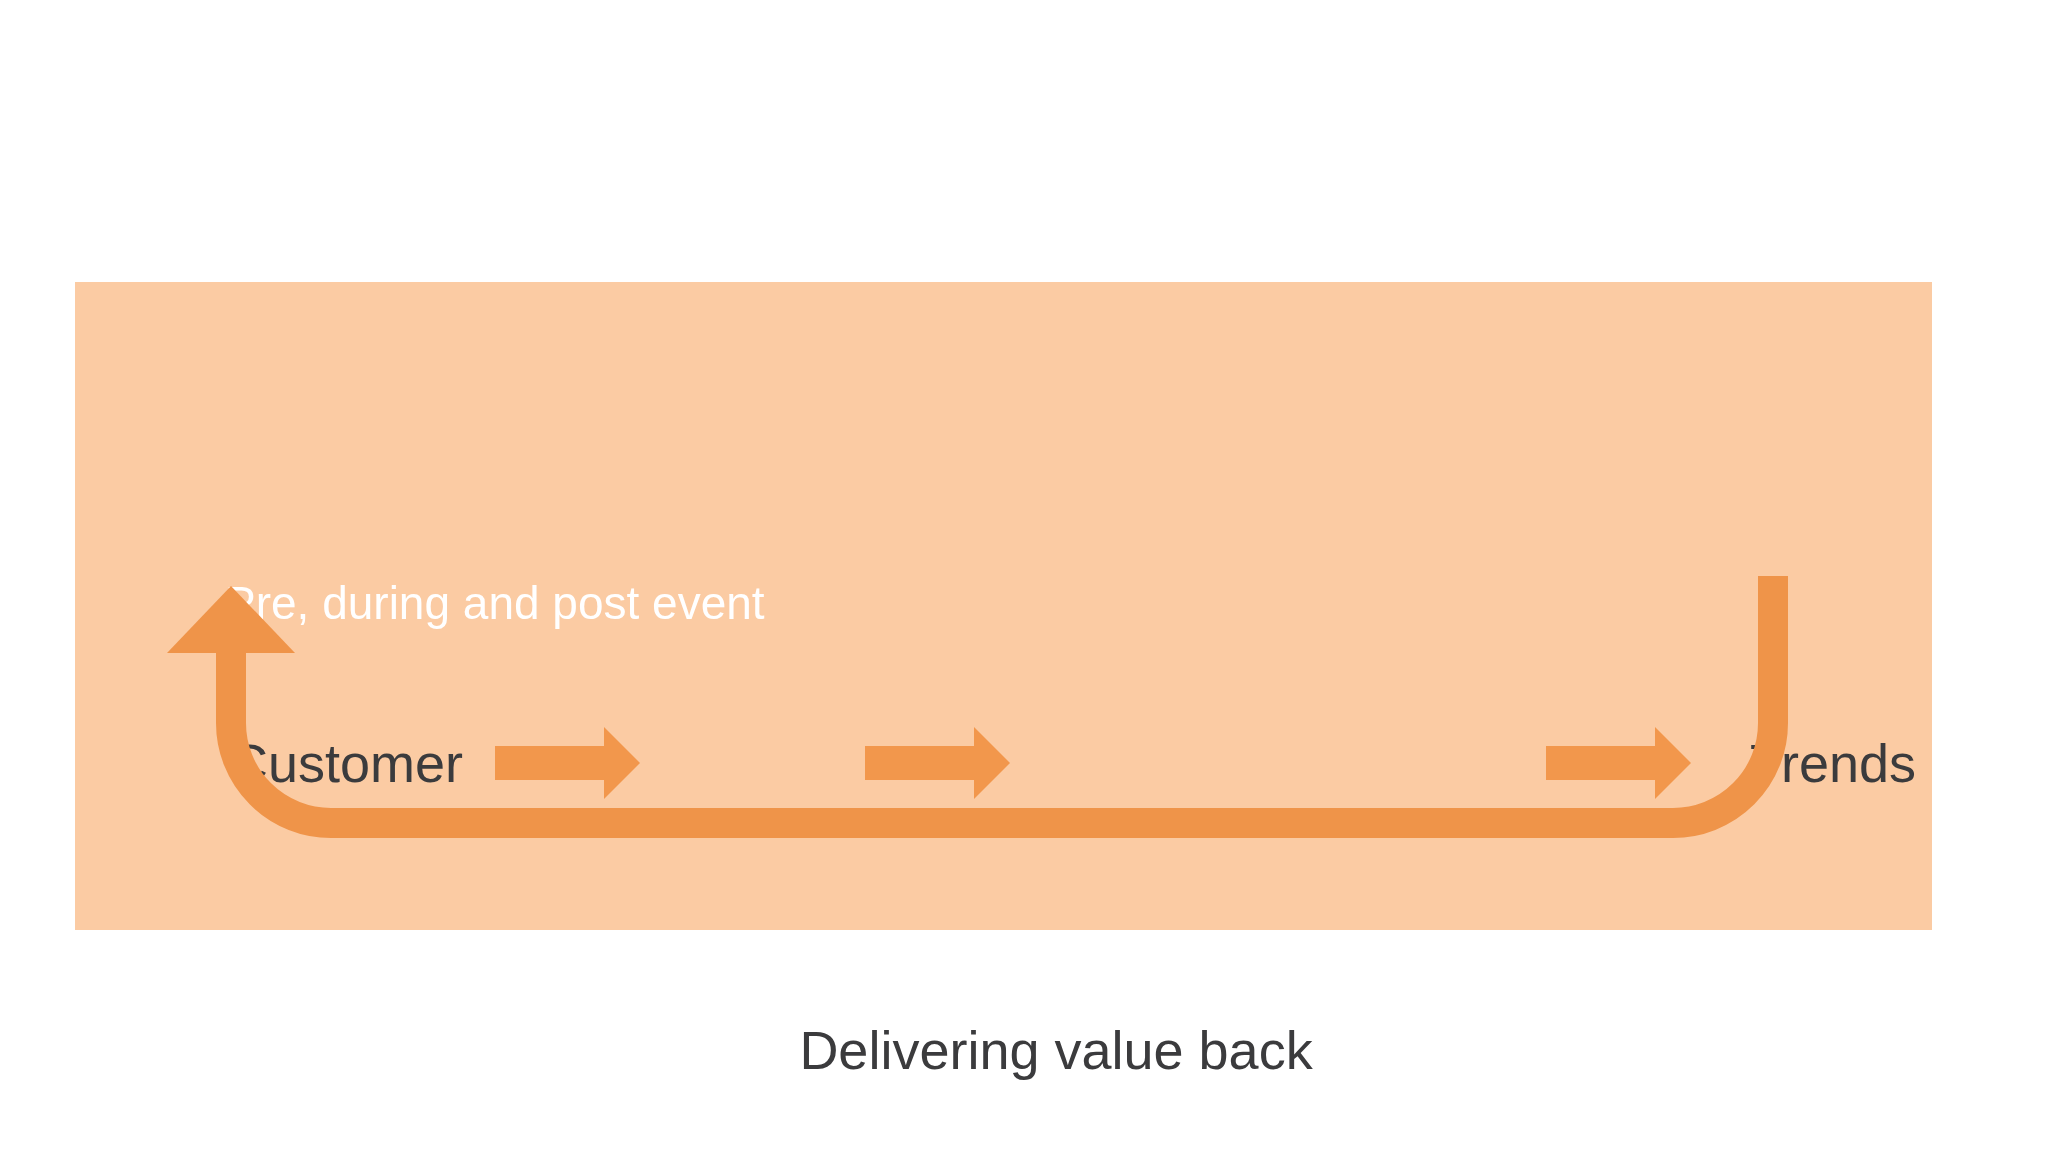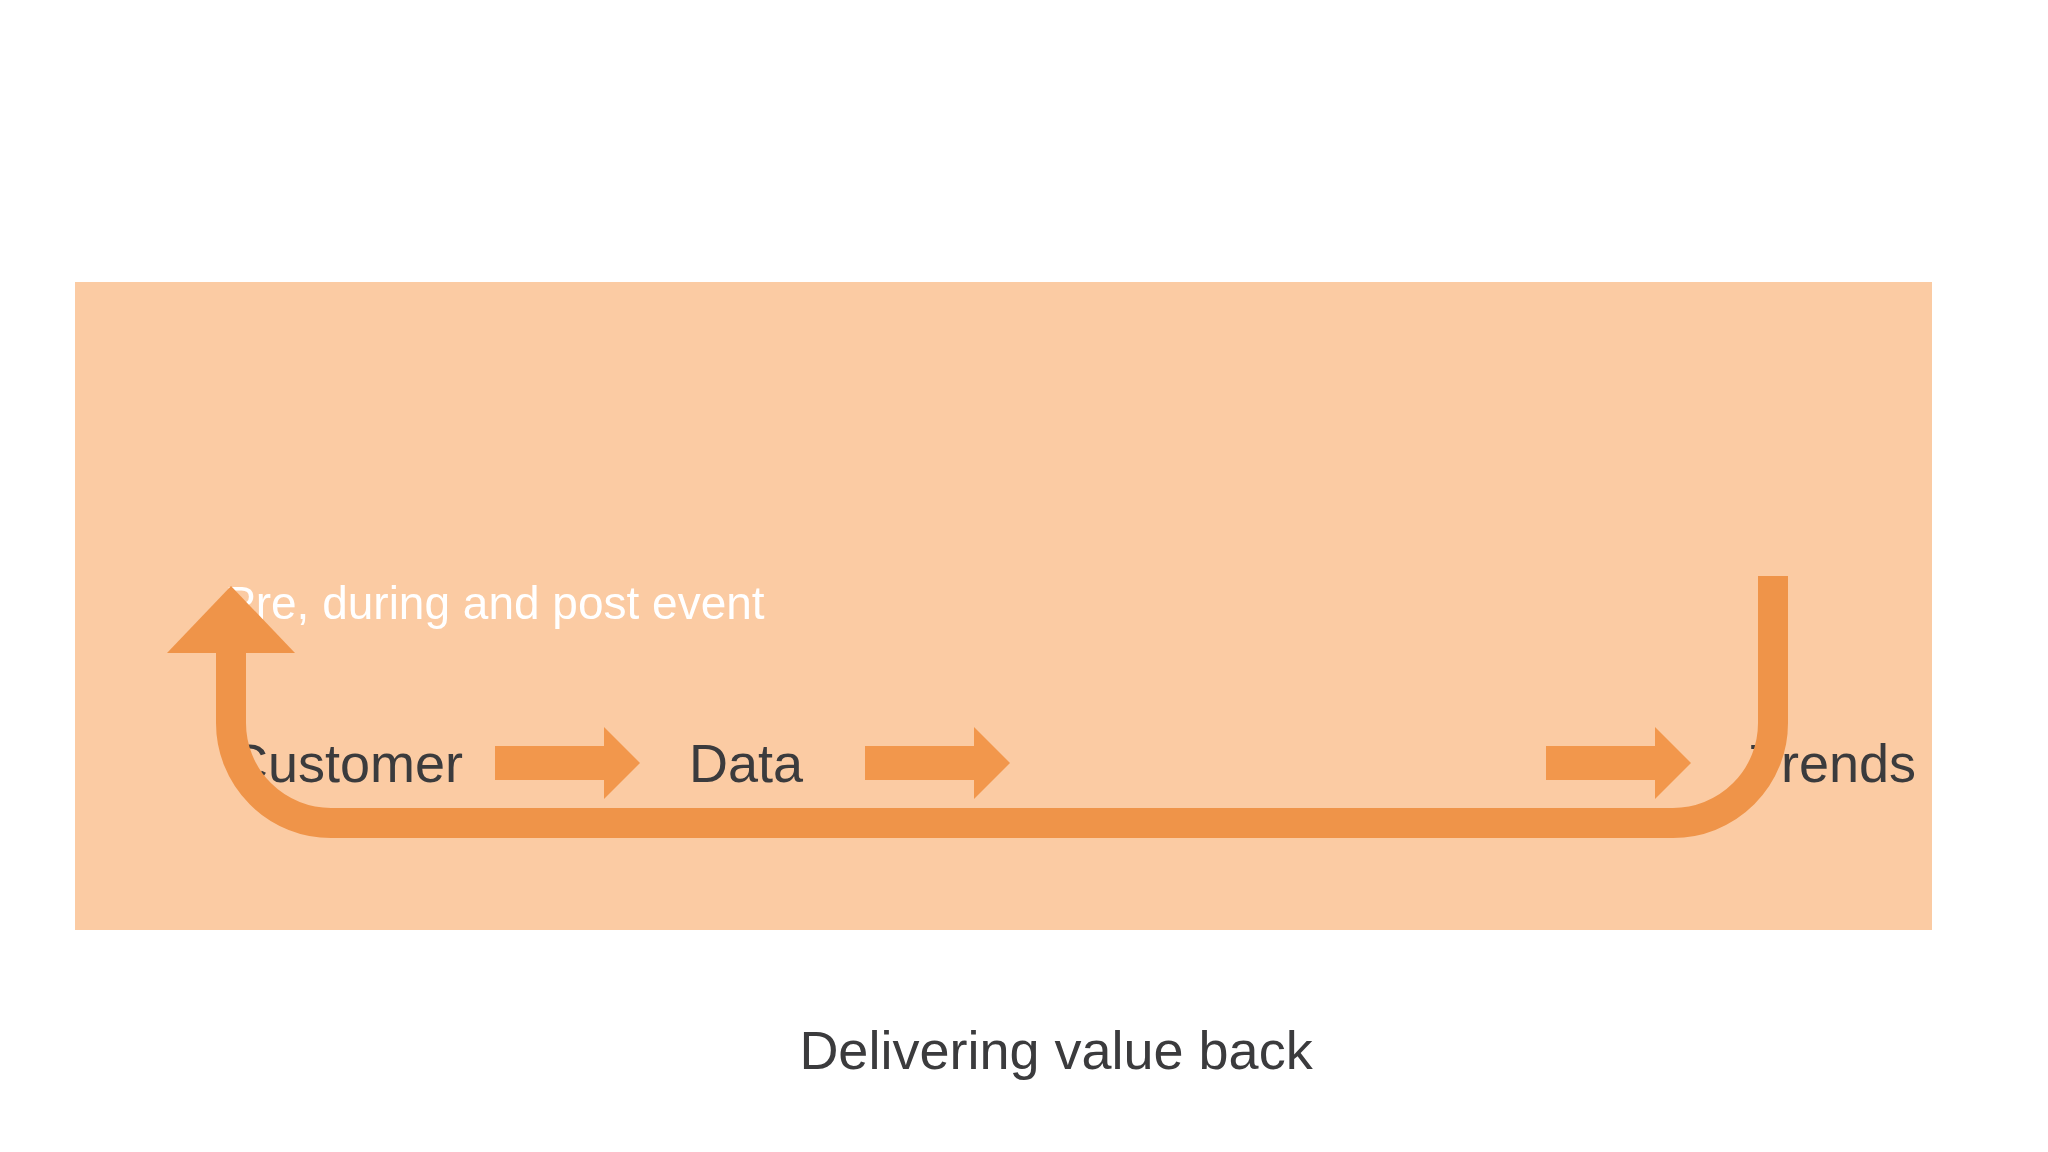--- a/index.html
+++ b/index.html
@@ -116,21 +116,20 @@
 
     <div class="panel-title">Pre, during and post event</div>
 
     <div class="step-label step-customer">Customer</div>
 
     <div class="flow-arrow arrow-1">
       <span class="arrow-body"></span>
       <span class="arrow-head"></span>
     </div>
 
-    <div class="step-label step-data">Data</div>
 
     <div class="flow-arrow arrow-2">
       <span class="arrow-body"></span>
       <span class="arrow-head"></span>
     </div>
 
 
     <div class="flow-arrow arrow-3">
       <span class="arrow-body"></span>
       <span class="arrow-head"></span>

